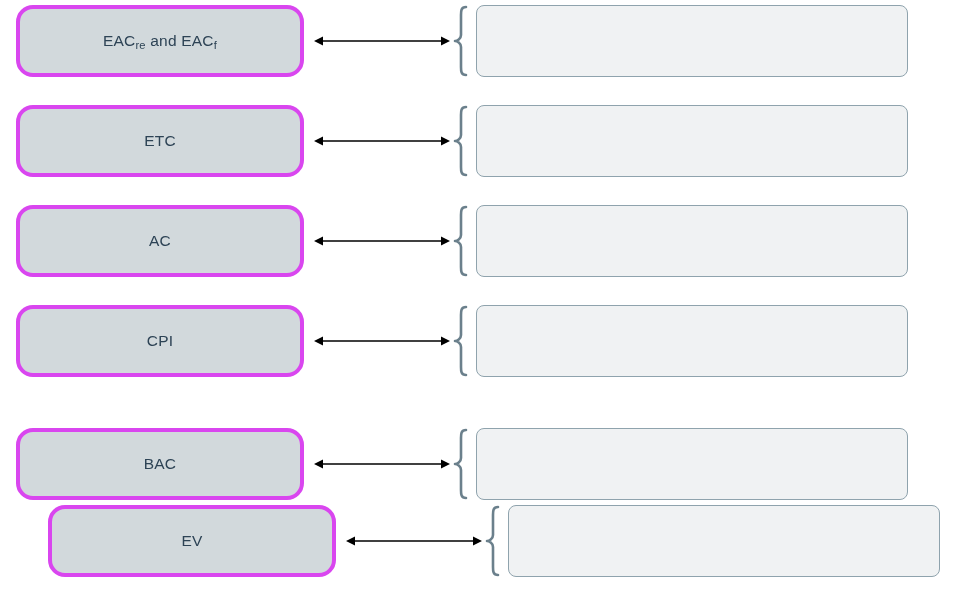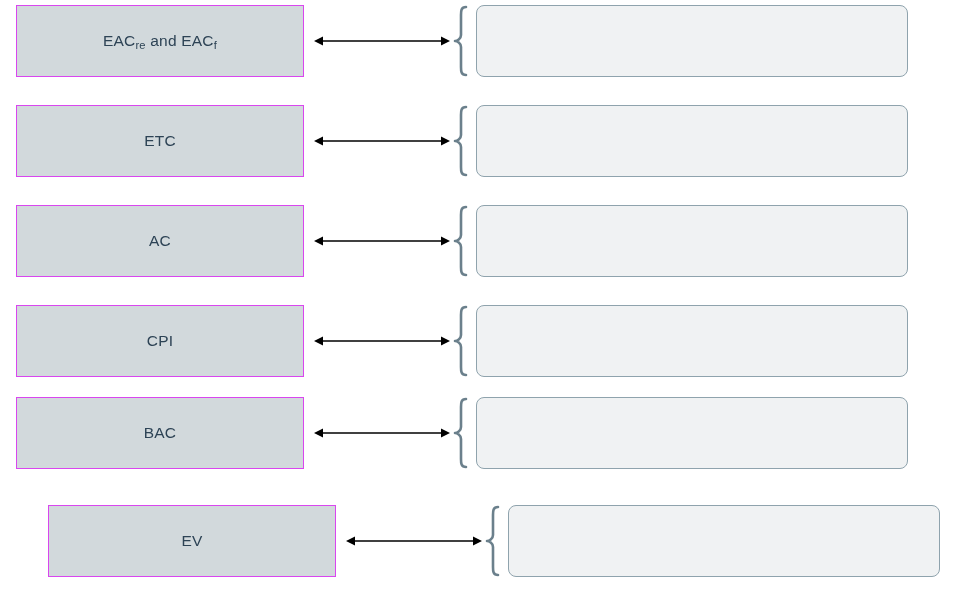--- a/index.html
+++ b/index.html
@@ -32,22 +32,22 @@
 
   
   .term-box {
     position: absolute;
     left: 16px;
     top: 0;
     width: 288px;
     height: 72px;
     box-sizing: border-box;
     background: #d2d9dc;
-    border: 1px solid #d946ef;
-    border-radius: 0;
+    border: 4px solid #d946ef;
+    border-radius: 17px;
     display: flex;
     align-items: center;
     justify-content: center;
     color: #2d4355;
     font-size: 15.5px;
     letter-spacing: 0.2px;
     line-height: 1;
     user-select: none;
   }
   .term-label {
@@ -198,21 +198,21 @@
     <div class="brace">
       <svg width="18" height="72" viewBox="0 0 18 72" aria-hidden="true">
         <path d="M14 2 C9 2 9 6 9 10 L9 30 C9 34 5 36 3 36 C5 36 9 38 9 42 L9 62 C9 66 9 70 14 70" fill="none" stroke="#6b808c" stroke-width="2.6" stroke-linecap="round" stroke-linejoin="round"></path>
       </svg>
     </div>
     <div class="drop-box">
       <span class="drop-text"></span>
     </div>
   </div>
 
-  <div class="match-row" style="top:397px;">
+  <div class="match-row" style="top:428px;">
     <div class="term-box">
       <span class="term-label">BAC</span>
     </div>
     <div class="connector">
       <svg width="136" height="16" viewBox="0 0 136 16" aria-hidden="true">
         <line x1="7" y1="8" x2="129" y2="8" stroke="#000000" stroke-width="1.4"></line>
         <polygon points="0,8 9,3.6 9,12.4" fill="#000000"></polygon>
         <polygon points="136,8 127,3.6 127,12.4" fill="#000000"></polygon>
       </svg>
     </div>

